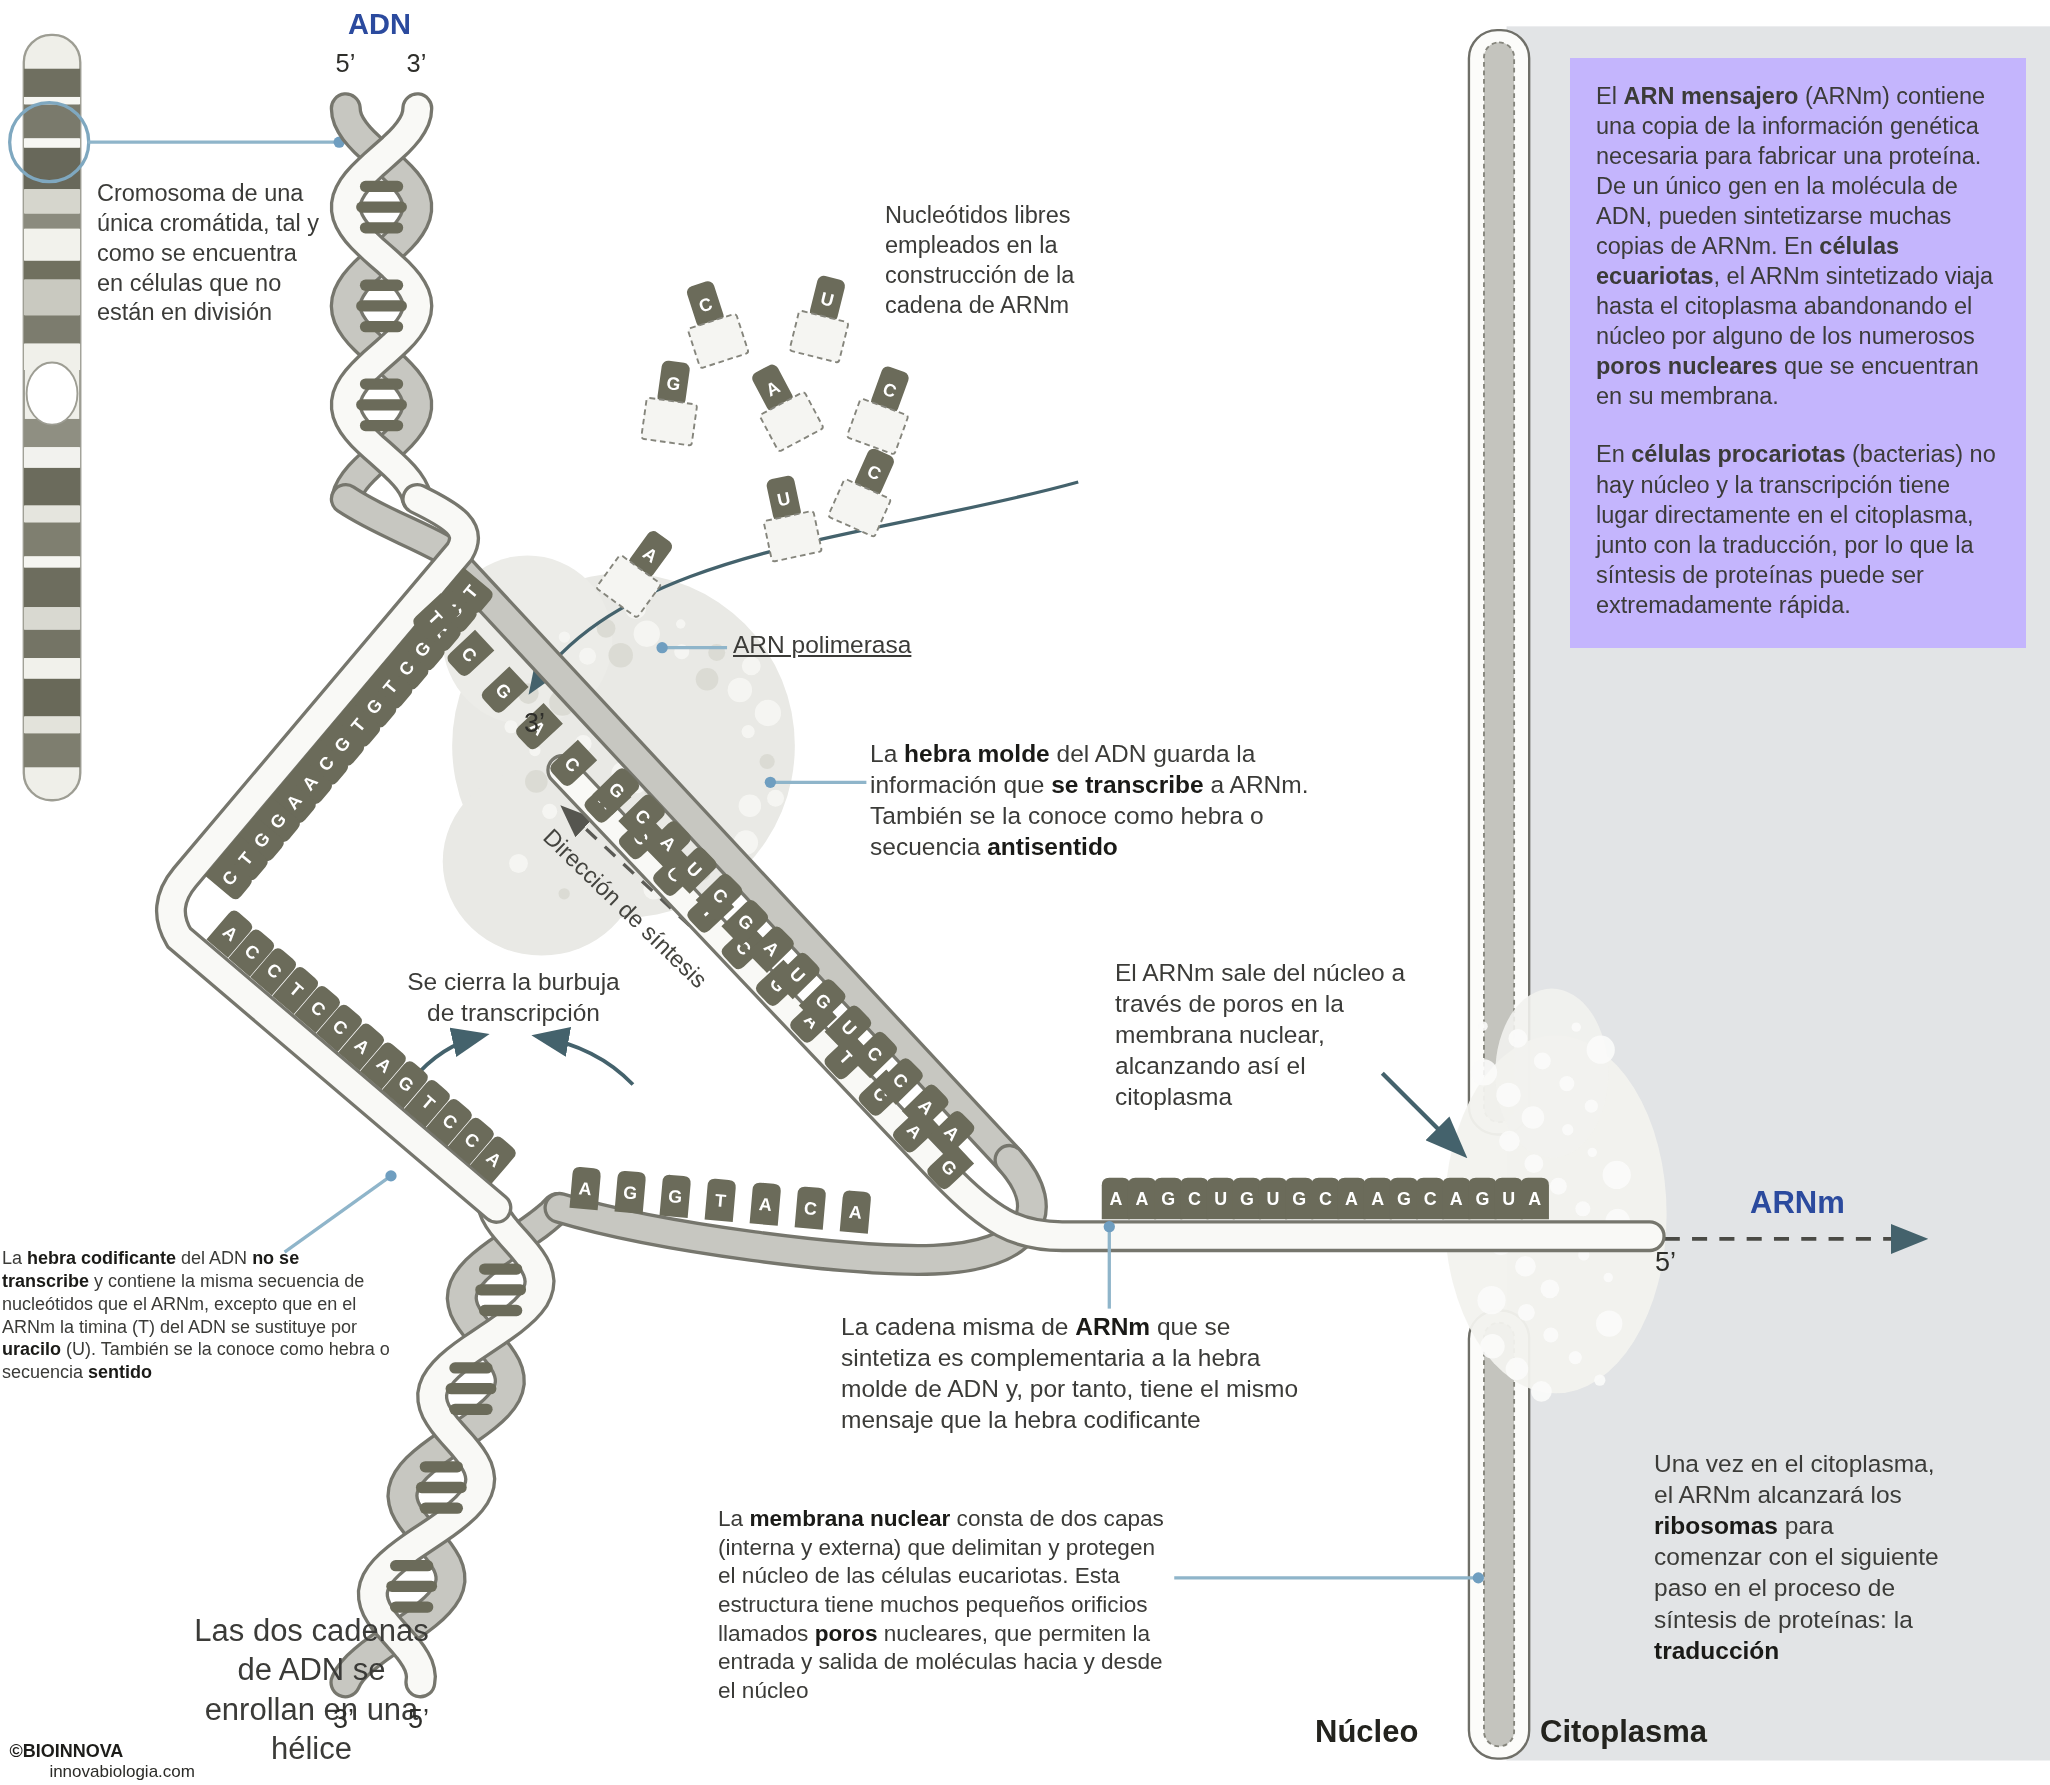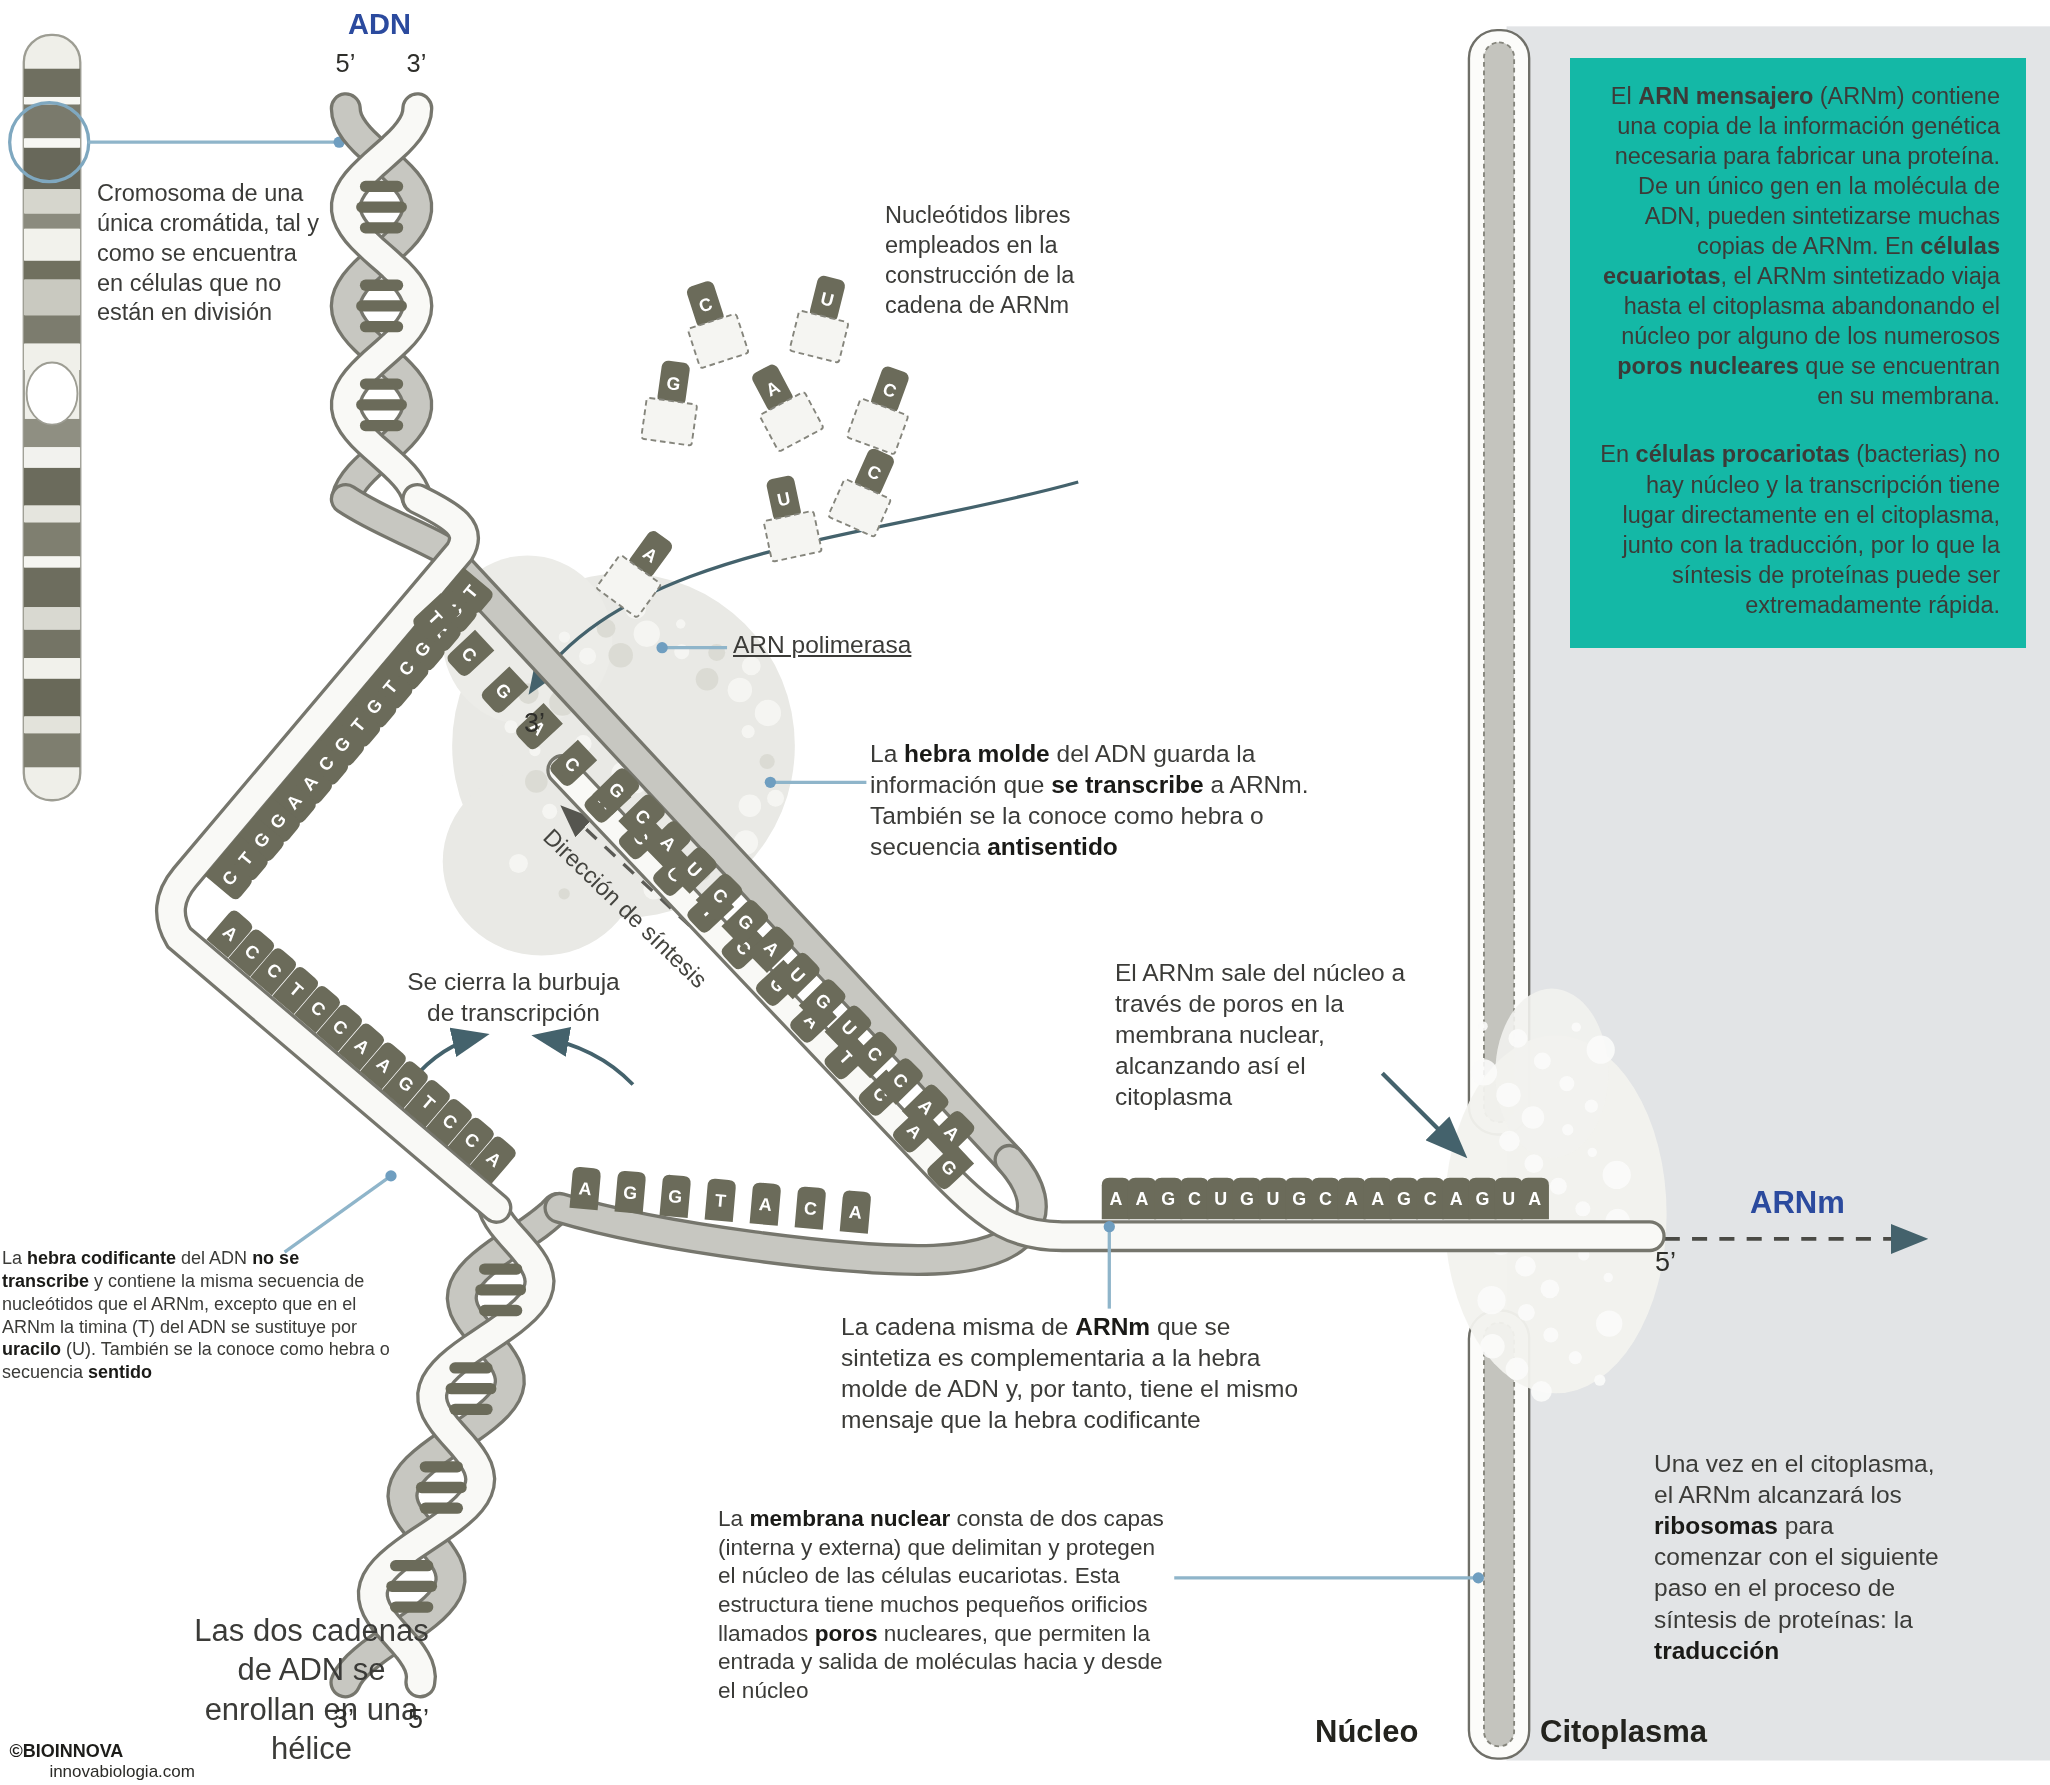--- a/index.html
+++ b/index.html
@@ -5,21 +5,21 @@
   html,body{margin:0;padding:0;background:#fff;}
   body{width:2051px;height:1785px;overflow:hidden;font-family:"Liberation Sans",sans-serif;}
   #stage{position:relative;width:2051px;height:1785px;background:#fff;}
   #diagram{position:absolute;left:0;top:0;z-index:1;}
   .lbl{position:absolute;z-index:5;color:#3b3b38;font-size:23.5px;line-height:1.27;}
   .lbl b{color:#1a1a17;}
   .blue{color:#2b4a9e;font-weight:bold;}
   .big{font-size:31px;font-weight:bold;color:#23231e;text-align:center;}
   .prime{font-size:25.4px;color:#2e2e2a;text-align:center;}
   .center{text-align:center;}
-  #info-box{position:absolute;left:1570px;top:58px;width:456px;z-index:4;background:#14b8a6;padding:22.6px 26px 28px 26px;box-sizing:border-box;text-align:right;}
+  #info-box{position:absolute;left:1570px;top:58px;width:456px;z-index:4;background:#c4b5fd;padding:22.6px 26px 28px 26px;box-sizing:border-box;}
   #info-box .p{font-size:23.5px;line-height:1.28;color:#3b3b38;}
   #info-box .p + .p{margin-top:28px;}
   #direction-label{transform:rotate(44deg);transform-origin:0 0;white-space:nowrap;font-size:23.5px;color:#44443f;}
   #credit1{font-size:18px;font-weight:bold;color:#1c1c19;}
   #credit2{font-size:17px;color:#2b2b27;margin-left:40px;}
 </style>
 </head>
 <body>
 
 <div id="stage">

